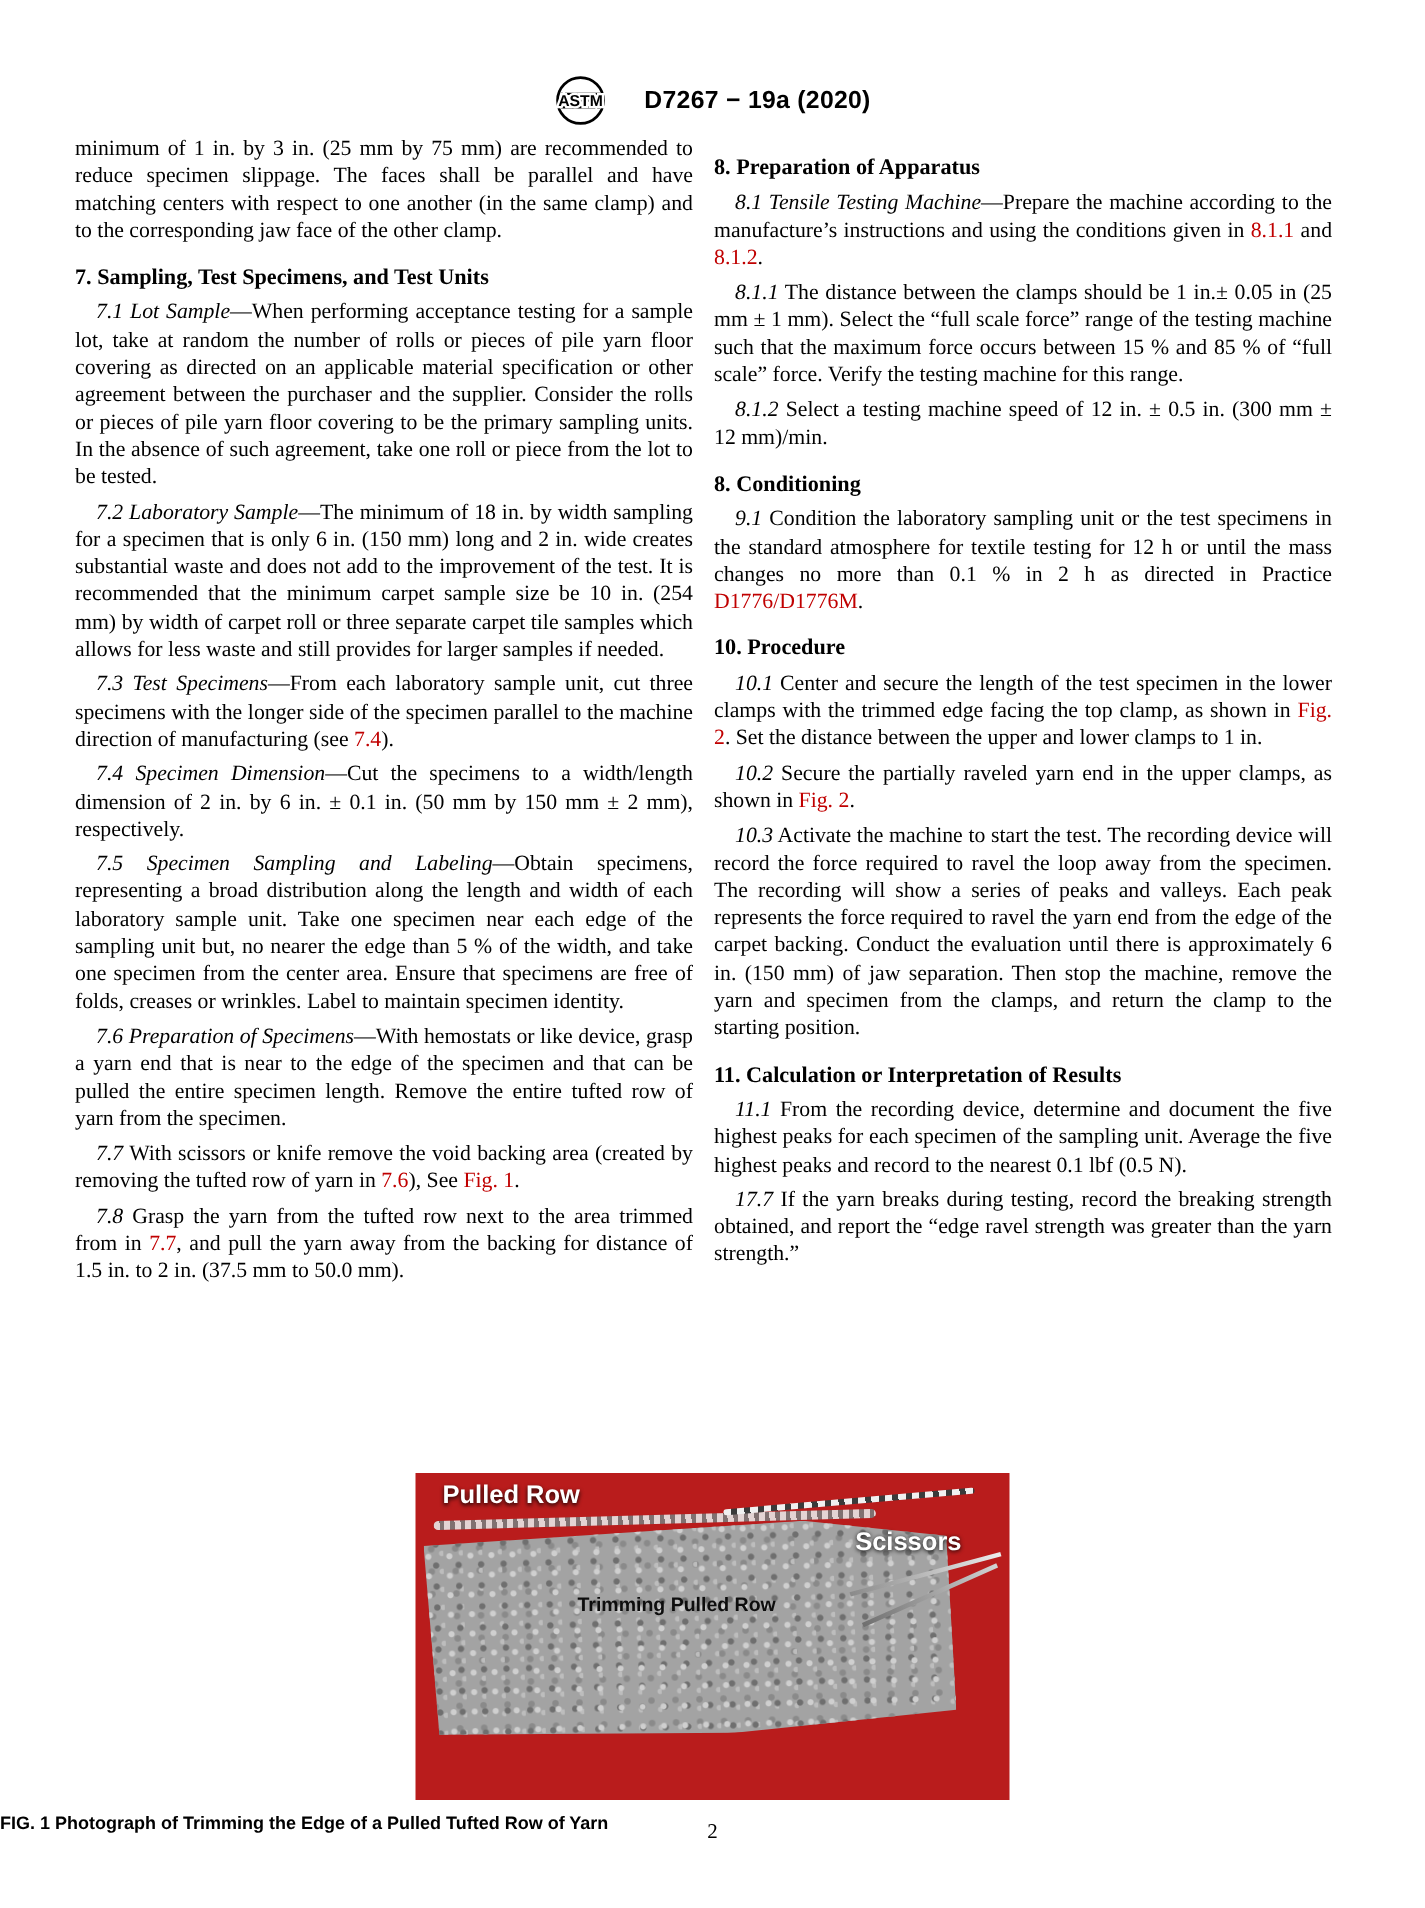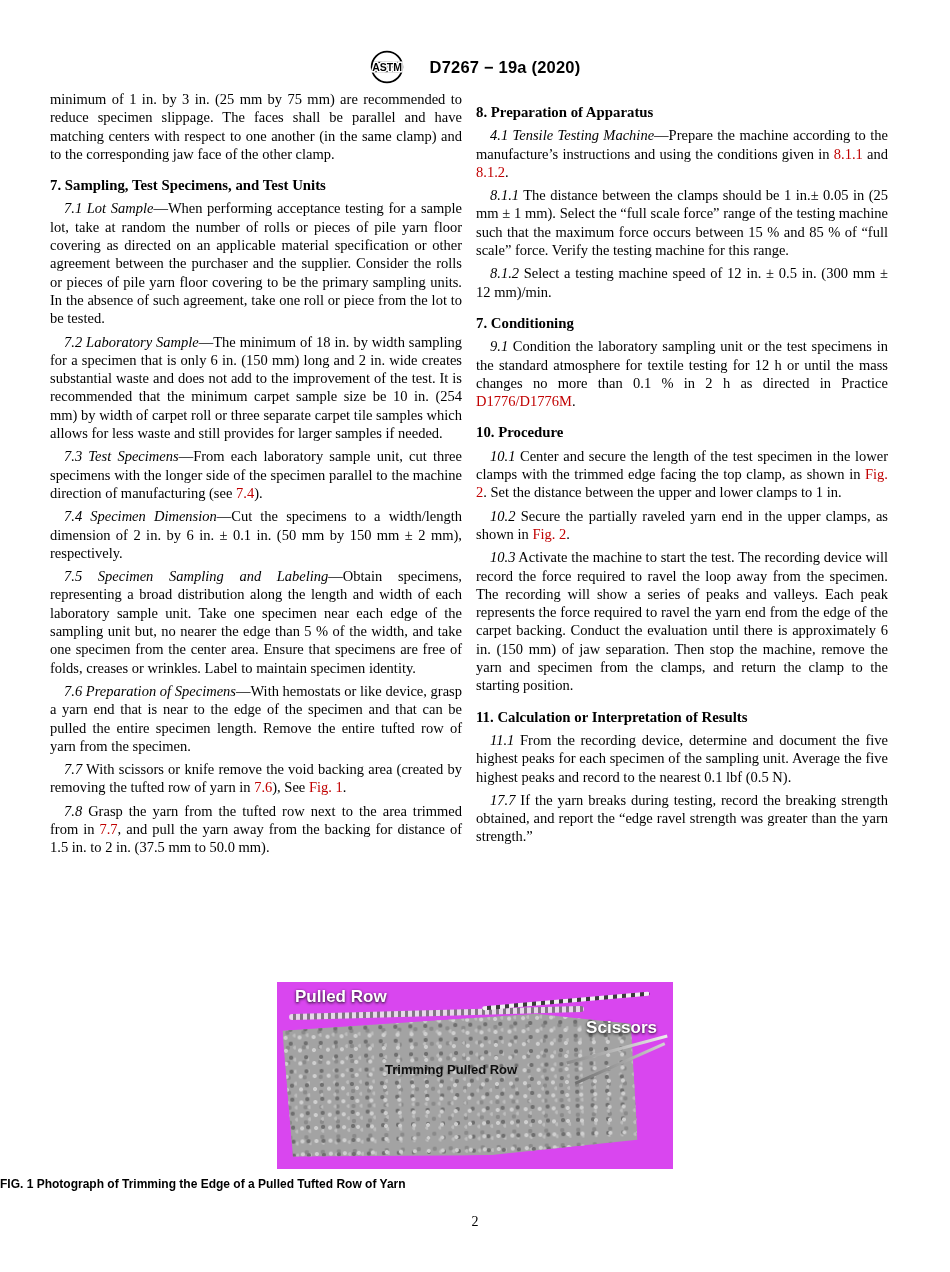--- a/index.html
+++ b/index.html
@@ -29,22 +29,22 @@
   .col p.noindent { text-indent:0; margin-top:0; }
   .col h2 {
     font-size:14.8px; font-weight:bold; margin:13px 0 3px;
     text-align:left; text-indent:0;
   }
   .col em { font-style:italic; }
   a.ref { color:var(--link,#c00000); text-decoration:none; cursor:pointer; }
 
   .figure { position:absolute; top:982px; left:0; width:100%; margin:0; }
   .photo {
-    position:relative; width:396px; height:187px; margin:0 auto;
-    background:#d946ef; overflow:hidden;padding-left:37px;
+    position:relative; width:396px; height:218px; margin:0 auto;
+    background:#b91c1c; overflow:hidden;padding-left:37px;
   }
   .carpet {
     position:absolute; left:7px; top:34px; width:352px; height:140px;
     transform:rotate(-1.6deg);
     background-color:#a3a3a3;
     background-image:
       radial-gradient(circle at 3px 4px,  #cfcfcf 1.6px, transparent 2.4px),
       radial-gradient(circle at 8px 9px,  #6f6f6f 1.7px, transparent 2.5px),
       radial-gradient(circle at 12px 3px, #bdbdbd 1.4px, transparent 2.2px),
       radial-gradient(circle at 5px 12px, #8a8a8a 1.8px, transparent 2.6px);
@@ -66,21 +66,21 @@
     transform:rotate(-15deg); background:linear-gradient(90deg,#8a8a8a,#ececec);
   }
   .blade2 {
     position:absolute; left:294px; top:80px; width:98px; height:3px;
     transform:rotate(-24deg); background:linear-gradient(90deg,#6f6f6f,#d2d2d2);
   }
   .lbl {
     position:absolute; font-family:"Liberation Sans", sans-serif; font-weight:bold;
   }
   .lbl-pulled   { left:18px;  top:5px;  font-size:17px; color:#fff; text-shadow:0 1px 3px rgba(0,0,0,.95); }
-  .lbl-scissors { right:16px; top:36px; font-size:17px; color:#fff; text-shadow:0 1px 3px rgba(0,0,0,.95);text-align:right; }
+  .lbl-scissors { right:32px; top:36px; font-size:17px; color:#fff; text-shadow:0 1px 3px rgba(0,0,0,.95);text-align:right; }
   .lbl-trimming { left:108px; top:80px; font-size:13px; color:#0d0d0d; }
   .caption {
     margin-top:8px; text-align:left;
     font-family:"Liberation Sans", sans-serif; font-weight:bold; font-size:12px;
   }
   .pageno {
     position:absolute; top:1214px; left:0; width:100%;
     text-align:center; font-size:14px;
   }
 </style>
@@ -110,24 +110,24 @@
         <p><em>7.2 Laboratory Sample</em><span>—The minimum of 18 in. by width sampling for a specimen that is only 6 in. (150 mm) long and 2 in. wide creates substantial waste and does not add to the improvement of the test. It is recommended that the minimum carpet sample size be 10 in. (254 mm) by width of carpet roll or three separate carpet tile samples which allows for less waste and still provides for larger samples if needed.</span></p>
         <p><em>7.3 Test Specimens</em><span>—From each laboratory sample unit, cut three specimens with the longer side of the specimen parallel to the machine direction of manufacturing (see </span><a class="ref" href="#">7.4</a><span>).</span></p>
         <p><em>7.4 Specimen Dimension</em><span>—Cut the specimens to a width/length dimension of 2 in. by 6 in. ± 0.1 in. (50 mm by 150 mm ± 2 mm), respectively.</span></p>
         <p><em>7.5 Specimen Sampling and Labeling</em><span>—Obtain specimens, representing a broad distribution along the length and width of each laboratory sample unit. Take one specimen near each edge of the sampling unit but, no nearer the edge than 5 % of the width, and take one specimen from the center area. Ensure that specimens are free of folds, creases or wrinkles. Label to maintain specimen identity.</span></p>
         <p><em>7.6 Preparation of Specimens</em><span>—With hemostats or like device, grasp a yarn end that is near to the edge of the specimen and that can be pulled the entire specimen length. Remove the entire tufted row of yarn from the specimen.</span></p>
         <p><em>7.7</em><span> With scissors or knife remove the void backing area (created by removing the tufted row of yarn in </span><a class="ref" href="#">7.6</a><span>), See </span><a class="ref" href="#">Fig. 1</a><span>.</span></p>
         <p><em>7.8</em><span> Grasp the yarn from the tufted row next to the area trimmed from in </span><a class="ref" href="#">7.7</a><span>, and pull the yarn away from the backing for distance of 1.5 in. to 2 in. (37.5 mm to 50.0 mm).</span></p>
       </div>
     <div class="col" id="right-col">
         <h2>8. Preparation of Apparatus</h2>
-        <p><em>4.1 Tensile Testing Machine</em><span>—Prepare the machine according to the manufacture’s instructions and using the conditions given in </span><a class="ref" href="#">8.1.1</a><span> and </span><a class="ref" href="#">8.1.2</a><span>.</span></p>
+        <p><em>8.1 Tensile Testing Machine</em><span>—Prepare the machine according to the manufacture’s instructions and using the conditions given in </span><a class="ref" href="#">8.1.1</a><span> and </span><a class="ref" href="#">8.1.2</a><span>.</span></p>
         <p><em>8.1.1</em><span> The distance between the clamps should be 1 in.± 0.05 in (25 mm ± 1 mm). Select the “full scale force” range of the testing machine such that the maximum force occurs between 15 % and 85 % of “full scale” force. Verify the testing machine for this range.</span></p>
         <p><em>8.1.2</em><span> Select a testing machine speed of 12 in. ± 0.5 in. (300 mm ± 12 mm)/min.</span></p>
-        <h2>7. Conditioning</h2>
+        <h2>8. Conditioning</h2>
         <p><em>9.1</em><span> Condition the laboratory sampling unit or the test specimens in the standard atmosphere for textile testing for 12 h or until the mass changes no more than 0.1 % in 2 h as directed in Practice </span><a class="ref" href="#">D1776/D1776M</a><span>.</span></p>
         <h2>10. Procedure</h2>
         <p><em>10.1</em><span> Center and secure the length of the test specimen in the lower clamps with the trimmed edge facing the top clamp, as shown in </span><a class="ref" href="#">Fig. 2</a><span>. Set the distance between the upper and lower clamps to 1 in.</span></p>
         <p><em>10.2</em><span> Secure the partially raveled yarn end in the upper clamps, as shown in </span><a class="ref" href="#">Fig. 2</a><span>.</span></p>
         <p><em>10.3</em><span> Activate the machine to start the test. The recording device will record the force required to ravel the loop away from the specimen. The recording will show a series of peaks and valleys. Each peak represents the force required to ravel the yarn end from the edge of the carpet backing. Conduct the evaluation until there is approximately 6 in. (150 mm) of jaw separation. Then stop the machine, remove the yarn and specimen from the clamps, and return the clamp to the starting position.</span></p>
         <h2>11. Calculation or Interpretation of Results</h2>
         <p><em>11.1</em><span> From the recording device, determine and document the five highest peaks for each specimen of the sampling unit. Average the five highest peaks and record to the nearest 0.1 lbf (0.5 N).</span></p>
         <p><em>17.7</em><span> If the yarn breaks during testing, record the breaking strength obtained, and report the “edge ravel strength was greater than the yarn strength.”</span></p>
       </div>
   </div>

